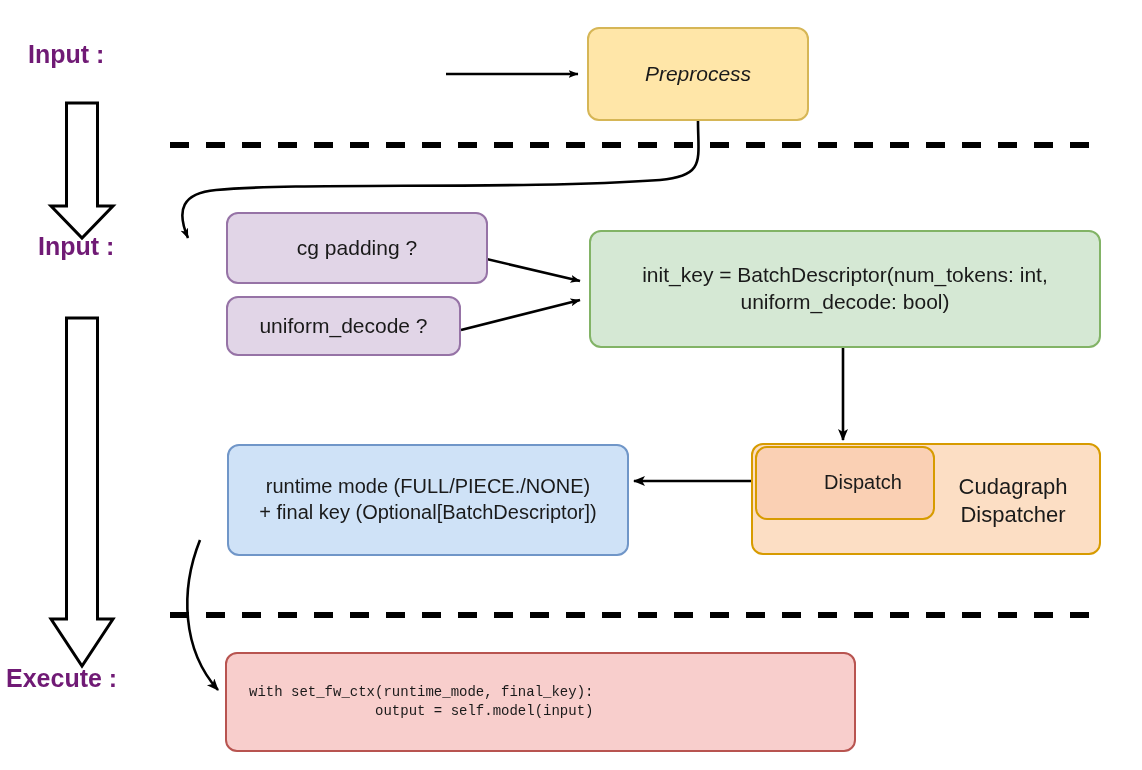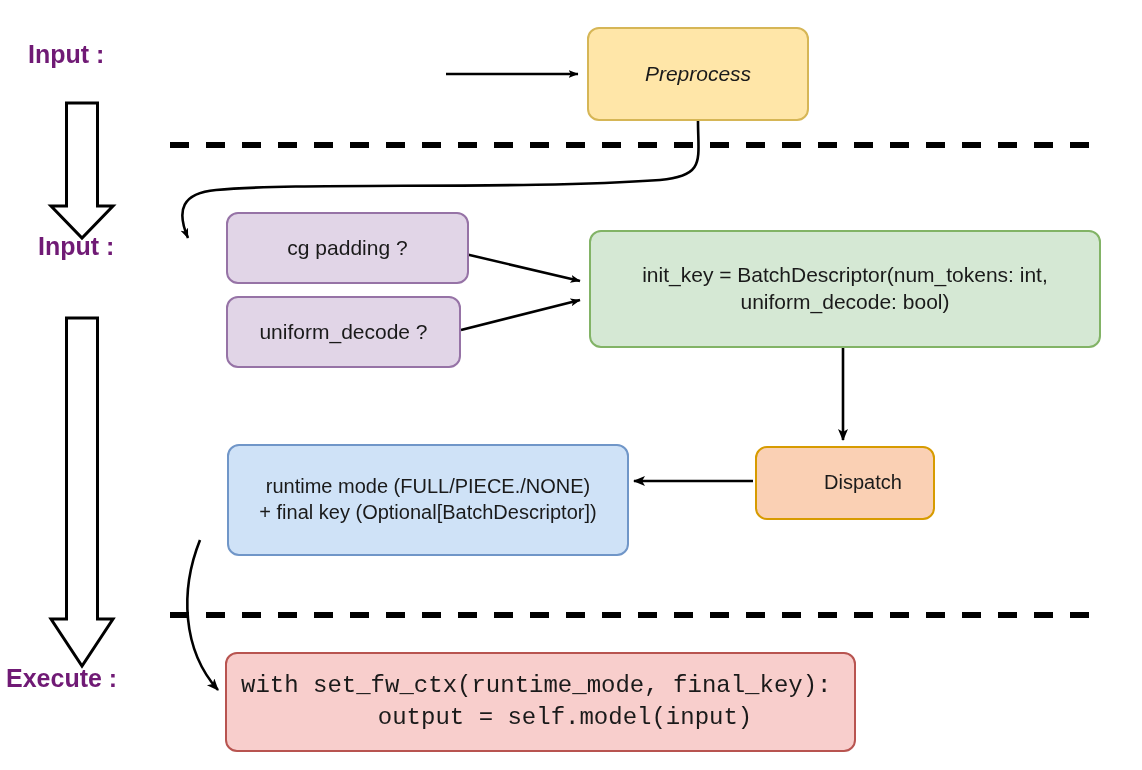--- a/index.html
+++ b/index.html
@@ -42,24 +42,24 @@
     border-width: 2px;
     border-style: solid;
     font-family: "Liberation Sans", sans-serif;
     font-size: 21px;
     color: #1a1a1a;
     line-height: 1.28;
     white-space: pre-line;
   }
   .node-mono {
     font-family: "Liberation Mono", monospace;
-    font-size: 24px;
-    text-align: center;
+    font-size: 14px;
+    text-align: right;
     justify-content: flex-start;
-    padding-left: 14px;
+    padding-left: 22px;
     white-space: pre;
     line-height: 1.35;
   }
   .outer-group-label {
     position: absolute;
     display: flex;
     align-items: center;
     justify-content: center;
     text-align: center;
     font-family: "Liberation Sans", sans-serif;
@@ -128,29 +128,33 @@
     </g>
   </svg>
 
   <div class="stage-label" style="left:28px; top:40px;">Input :</div>
   <div class="stage-label" style="left:38px; top:232px;">Input :</div>
   <div class="stage-label" style="left:6px; top:664px;">Execute :</div>
 
 
   <div class="node" style="left:587px; top:27px; width:222px; height:94px; background:#ffe6a8; border-color:#d6b656;font-style:italic;">Preprocess</div>
 
-  <div class="node" style="left:226px; top:212px; width:243px; height:72px; background:#e1d5e7; border-color:#9673a6;">cg padding ?</div>
+  <div class="node" style="left:226px; top:212px; width:262px; height:72px; background:#e1d5e7; border-color:#9673a6;">cg padding ?</div>
 
-  <div class="node" style="left:226px; top:296px; width:235px; height:72px; background:#e1d5e7; border-color:#9673a6;">uniform_decode ?</div>
+  <div class="node" style="left:226px; top:296px; width:235px; height:60px; background:#e1d5e7; border-color:#9673a6;">uniform_decode ?</div>
 
   <div class="node" style="left:227px; top:444px; width:402px; height:112px; background:#cfe2f7; border-color:#7096c8; font-size:20px;">runtime mode (FULL/PIECE./NONE)
 + final key (Optional[BatchDescriptor])</div>
 
   <div class="node" style="left:589px; top:230px; width:512px; height:118px; background:#d5e8d4; border-color:#82b366; font-size:21px;">init_key = BatchDescriptor(num_tokens: int,
 uniform_decode: bool)</div>
 
+  <div class="node" style="left:751px; top:443px; width:350px; height:112px; background:#fcdec4; border-color:#d79b00;">
+    <span class="outer-group-label" style="left:170px; top:0; width:180px; height:112px;">Cudagraph
+Dispatcher</span>
+  </div>
 
   <div class="node" style="left:755px; top:446px; width:180px; height:74px; background:#fad0b4; border-color:#d79b00; font-size:20px;padding-left:36px;">Dispatch</div>
 
   <div class="node node-mono" style="left:225px; top:652px; width:631px; height:100px; background:#f8cecc; border-color:#b85450;">with set_fw_ctx(runtime_mode, final_key):
     output = self.model(input)</div>
 
 </div>
 
 </body></html>

